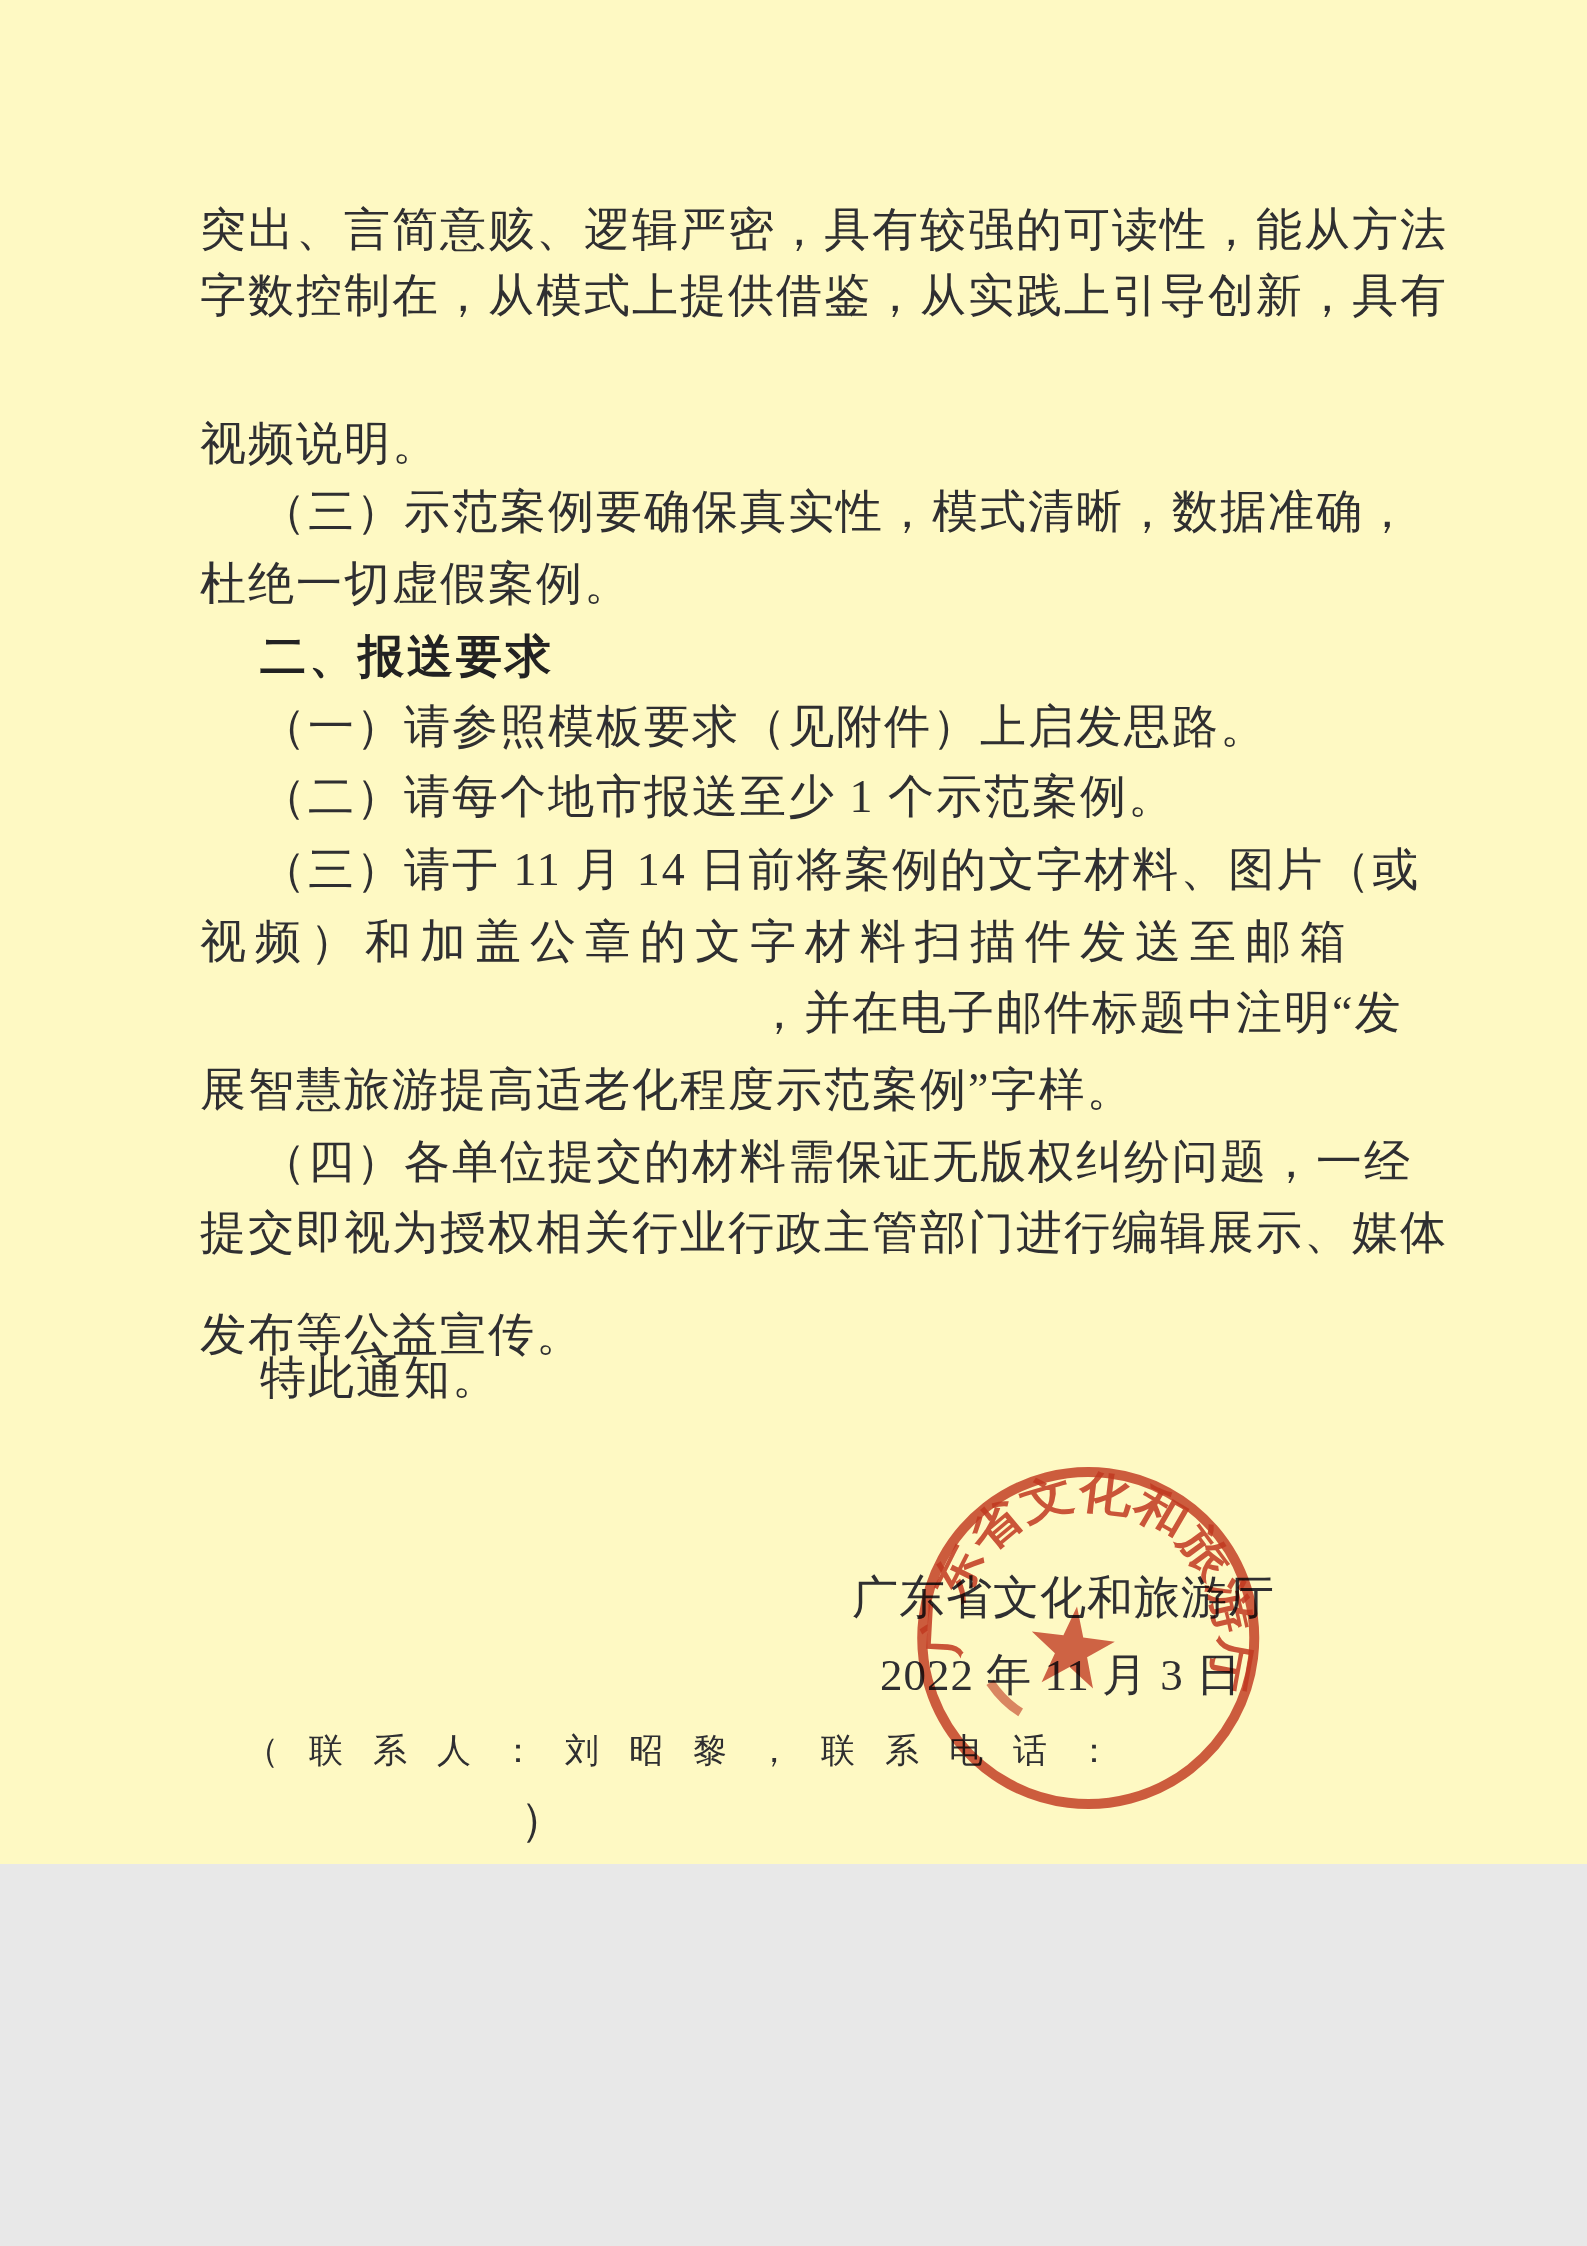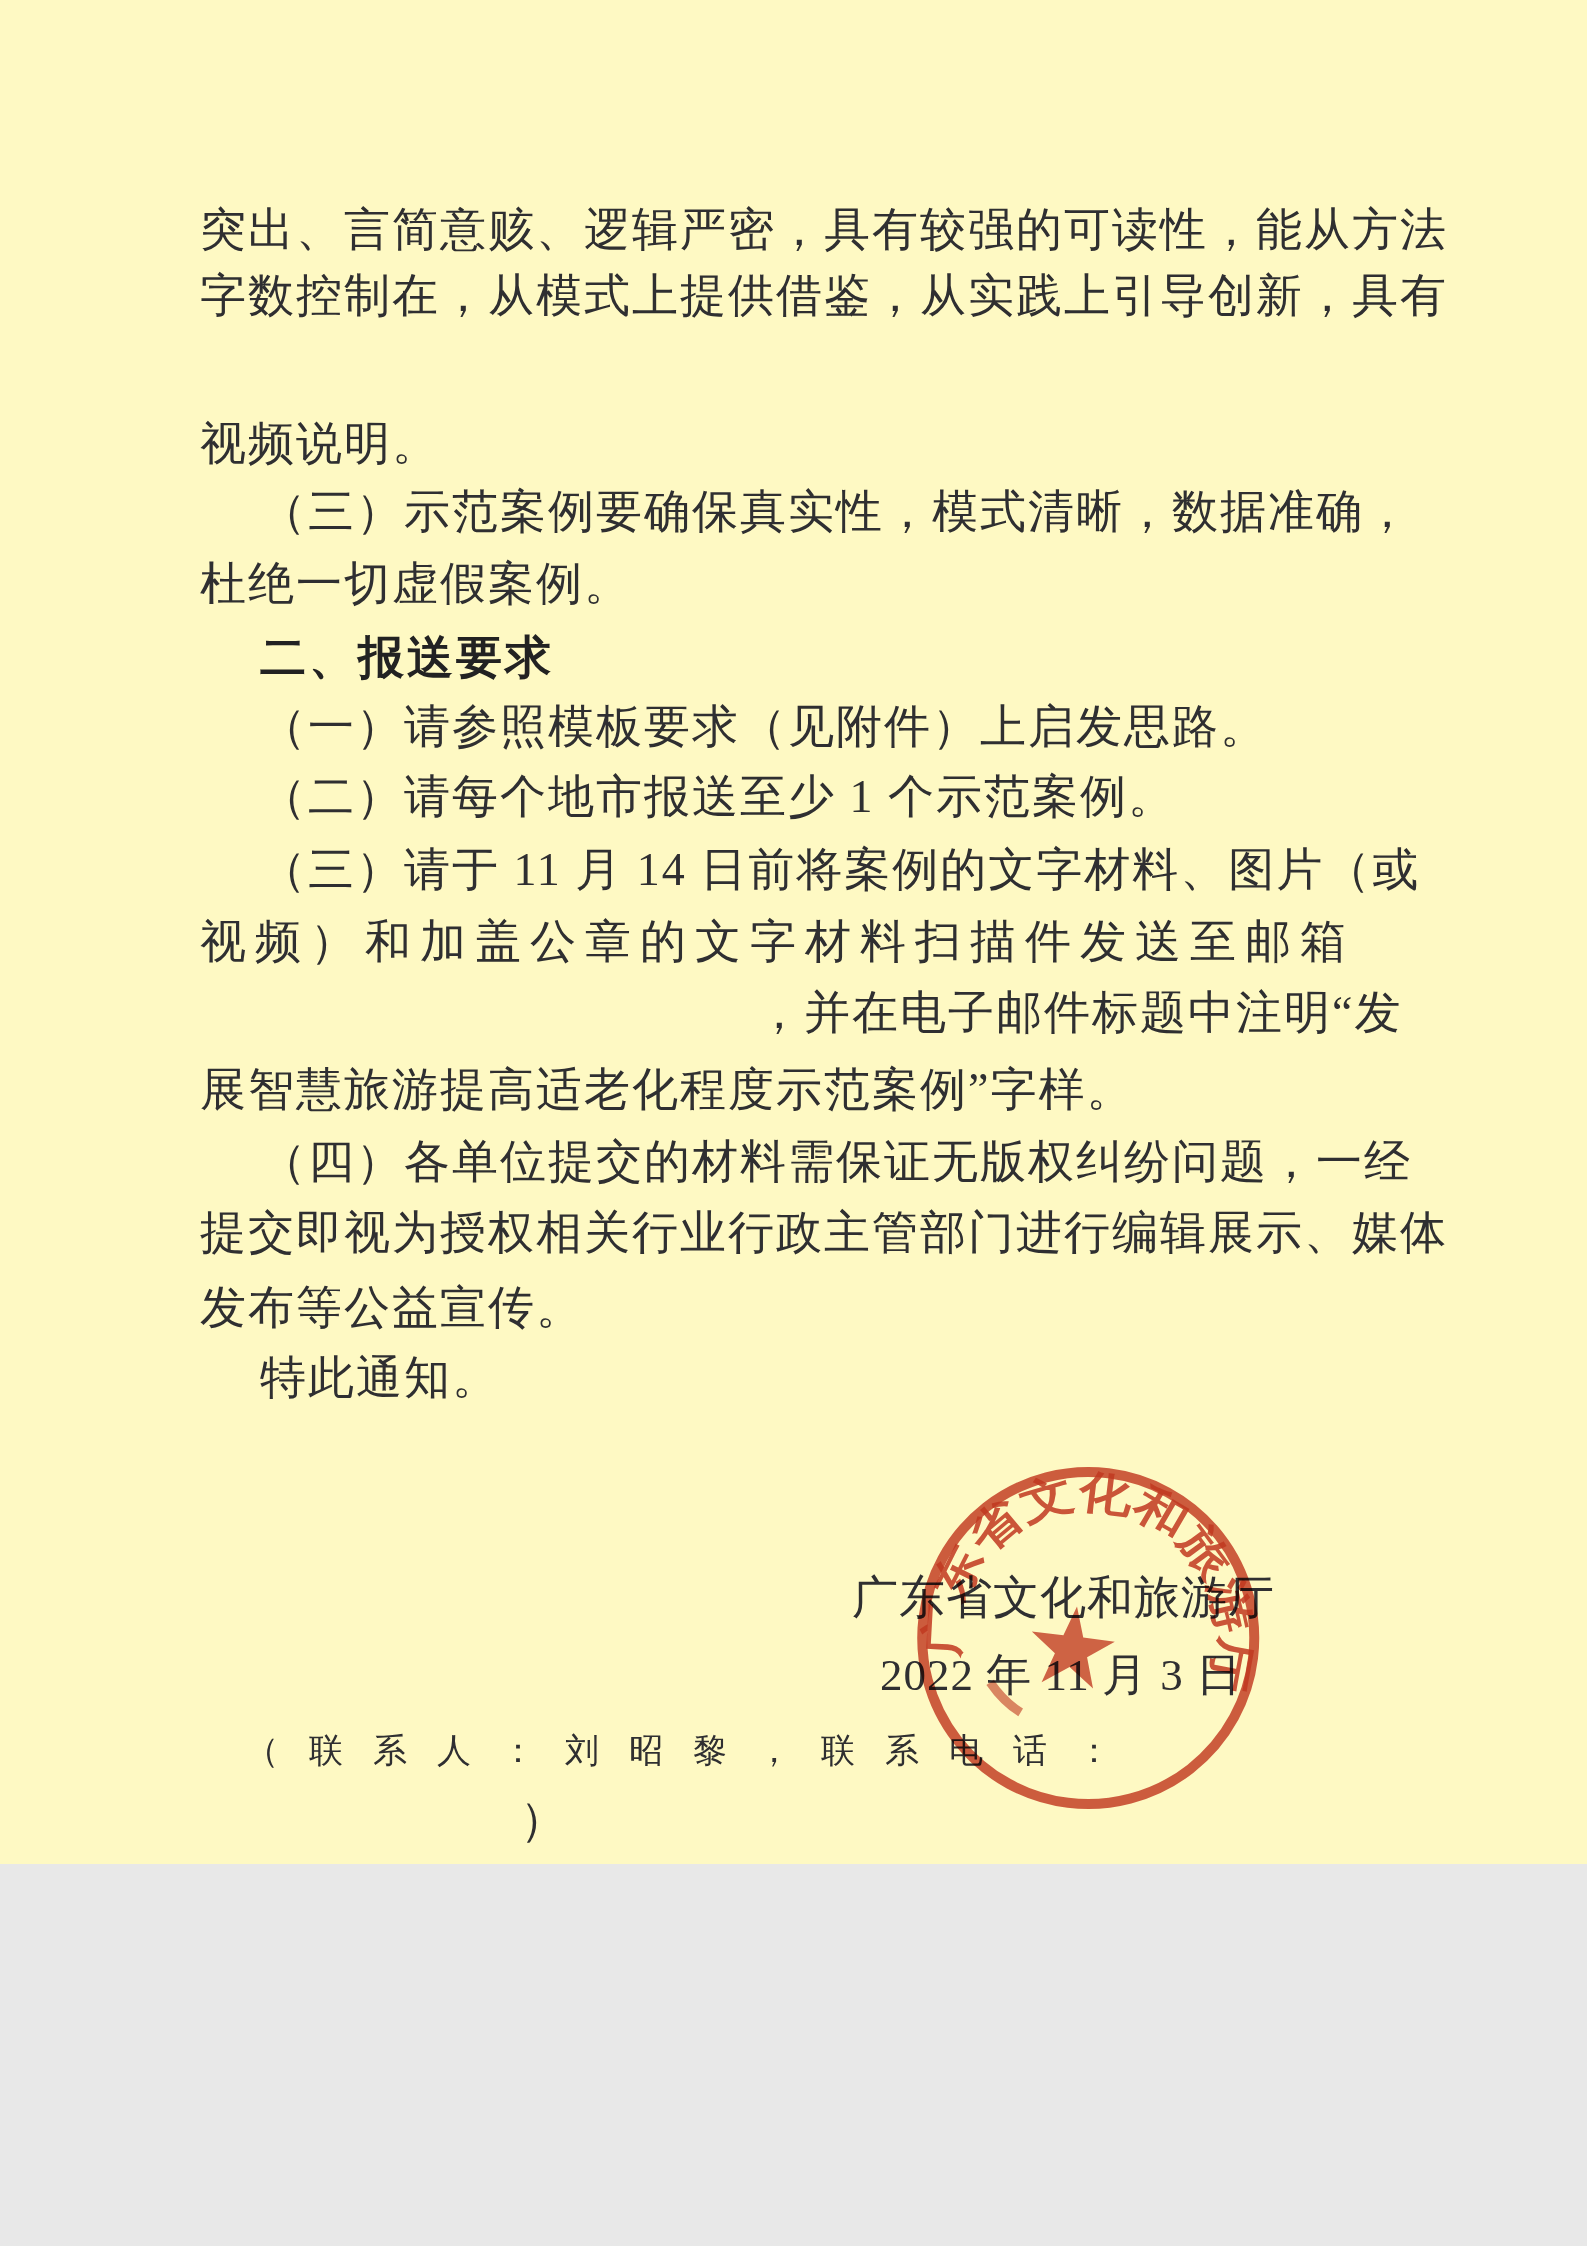--- a/index.html
+++ b/index.html
@@ -17,32 +17,32 @@
     left:200px;
     width:1280px;
     height:66px;
     font-size:46px;
     line-height:66px;
     letter-spacing:2px;
     white-space:nowrap;
   }
   .indent{padding-left:60px;}
   .heading{
-    font-family:Liberation Sans, sans-serif;
+    font-family:Liberation Serif, serif;
     font-weight:700;
     letter-spacing:3px;
     color:#222;
   }
   .spread{letter-spacing:9px;}
   .email-cont{left:756px;width:720px;}
   
   .l0{top:197px}.l1{top:263px}.l2{top:337px}.l3{top:411px}
   .l4{top:479px}.l5{top:551px}.l6{top:624px}.l7{top:694px}
   .l8{top:764px}.l9{top:837px}.l10{top:909px}.l11{top:980px}
-  .l12{top:1057px}.l13{top:1129px}.l14{top:1200px}.l15{top:1275px}
+  .l12{top:1057px}.l13{top:1129px}.l14{top:1200px}.l15{top:1302px}
   .l16{top:1345px}
   .sig-org{position:absolute;left:852px;top:1567px;font-size:46px;line-height:62px;letter-spacing:1px;white-space:nowrap;}
   .sig-date{position:absolute;left:880px;top:1644px;font-size:45px;line-height:62px;letter-spacing:1px;white-space:nowrap;}
   .sig-contact{position:absolute;left:245px;top:1720px;font-size:34px;line-height:62px;letter-spacing:30px;white-space:nowrap;}
   .sig-close{position:absolute;left:520px;top:1789px;font-size:46px;line-height:62px;}
   .page-num{position:absolute;left:228px;top:2088px;font-size:42px;letter-spacing:6px;color:#3a3a3c;}
   .seal{
     position:absolute;left:912px;top:1464px;width:352px;height:352px;
     mix-blend-mode:multiply;
     pointer-events:none;

